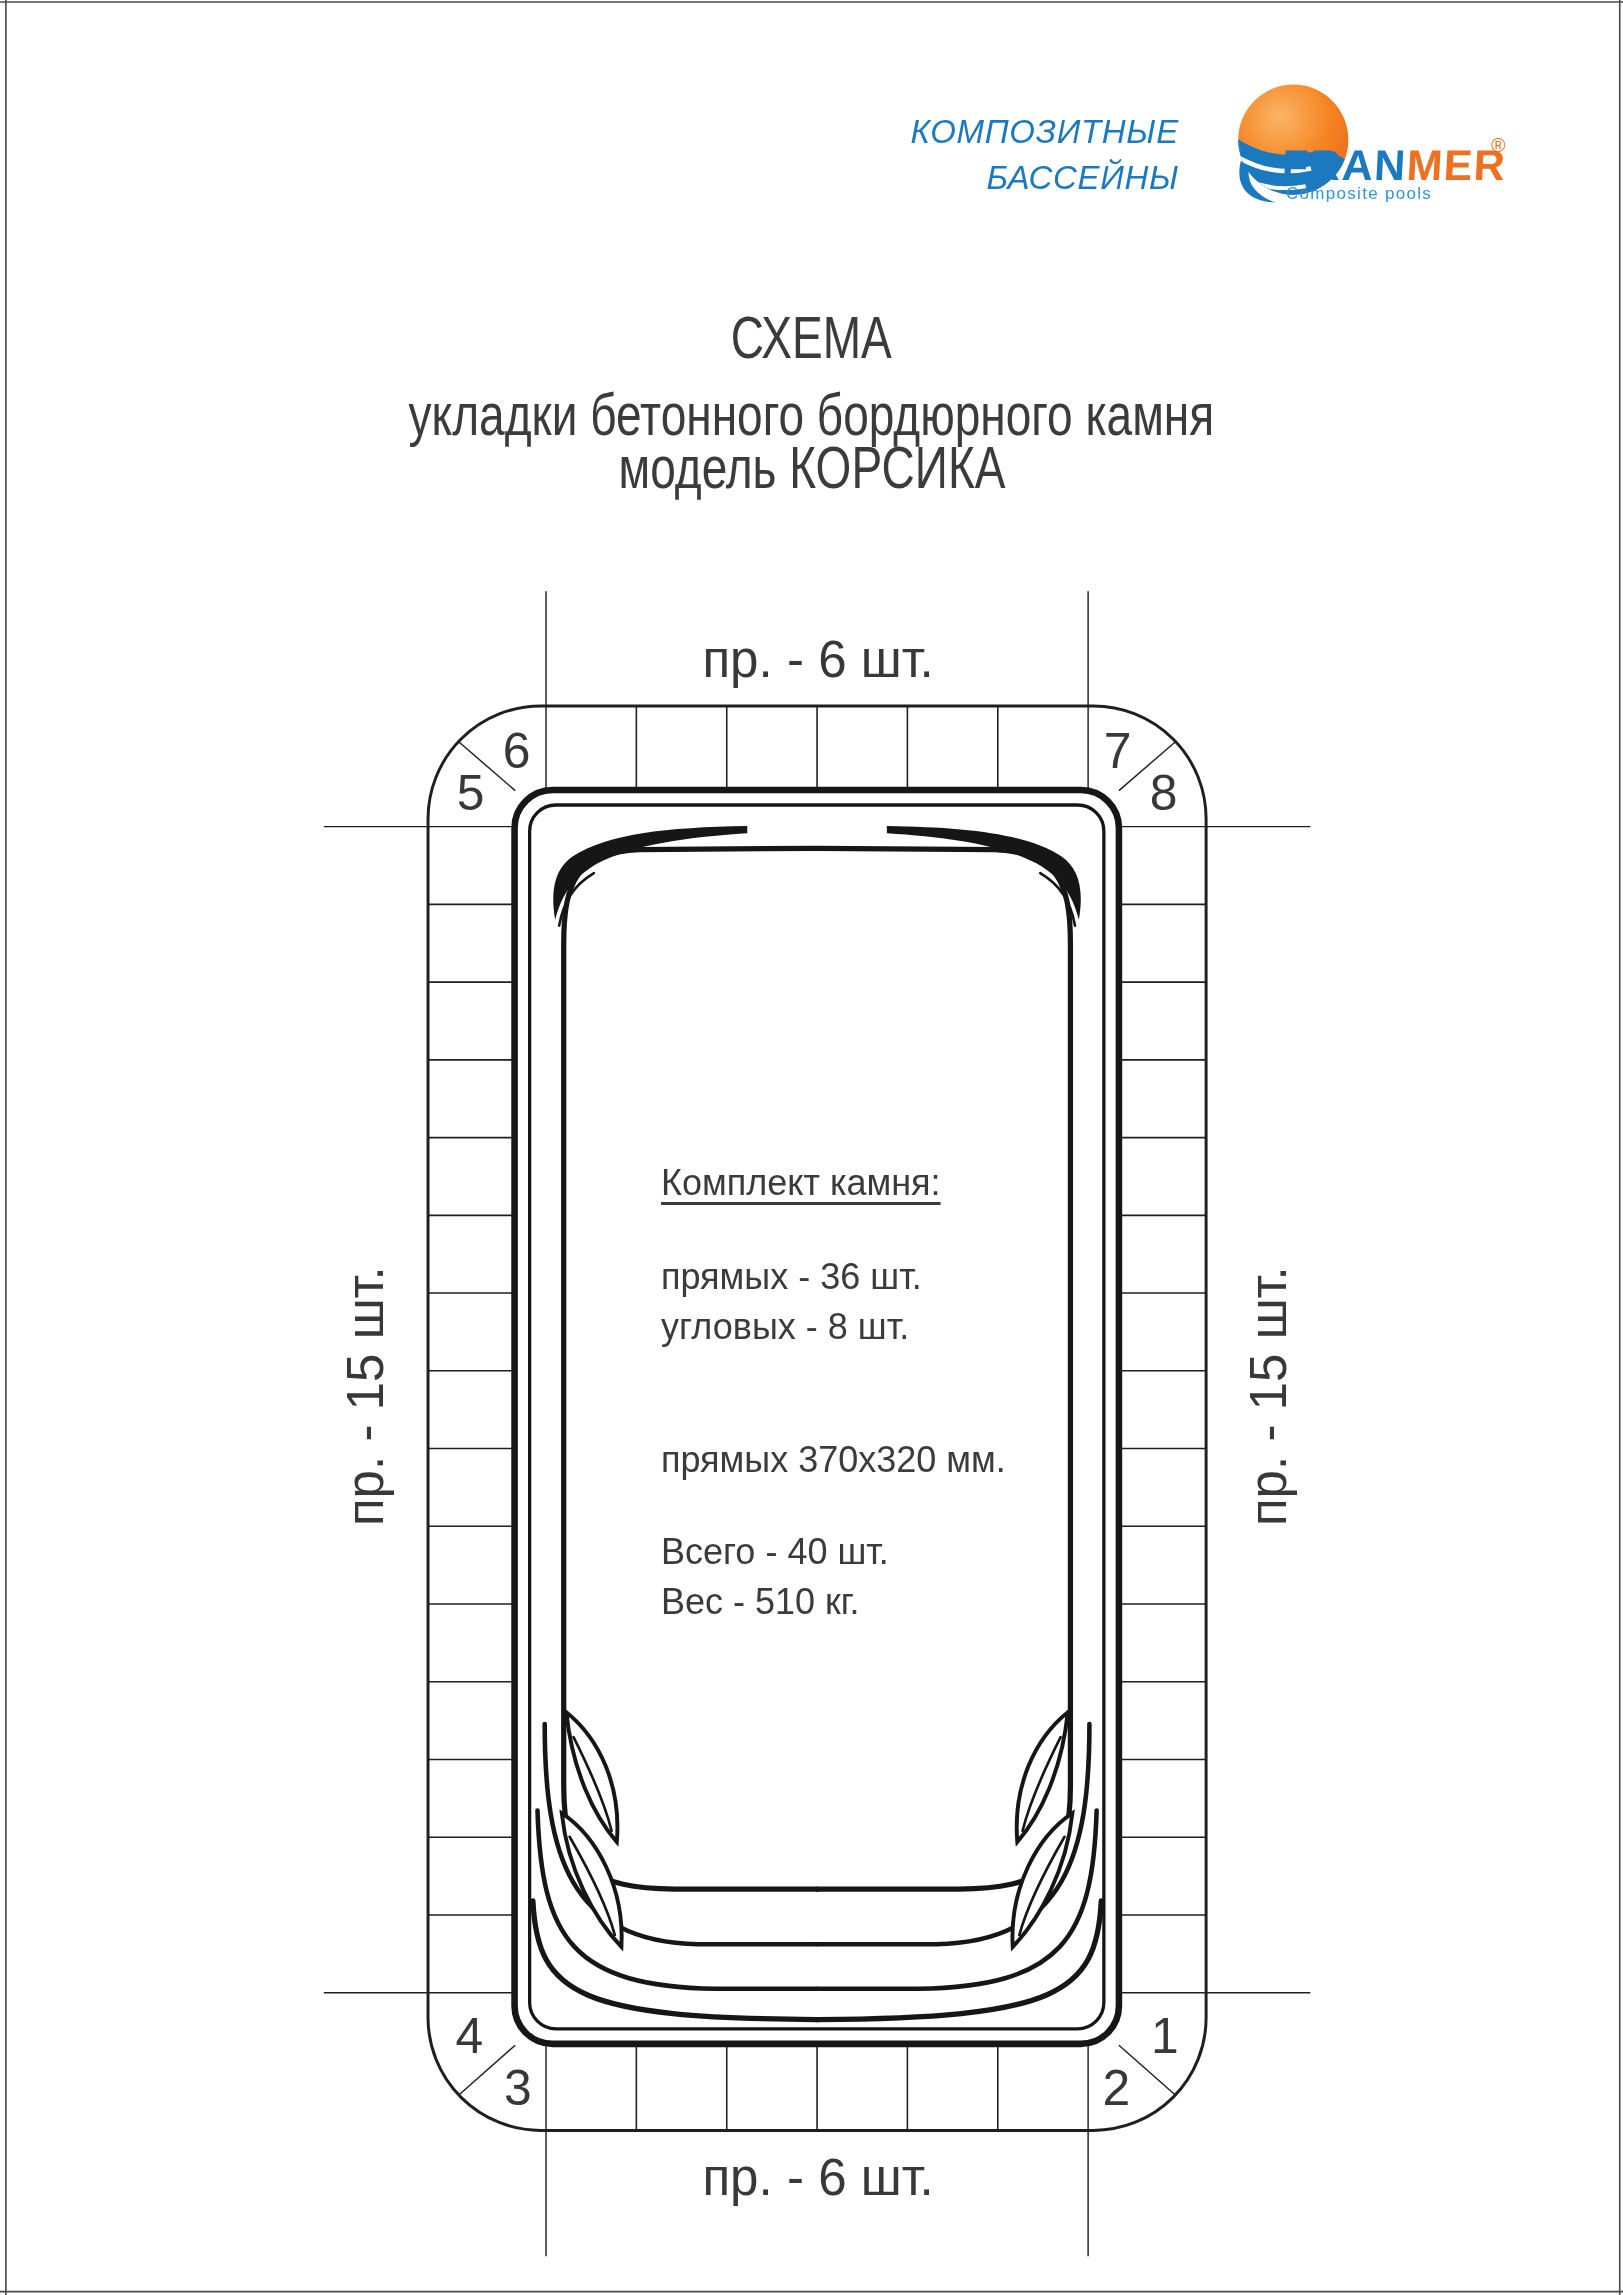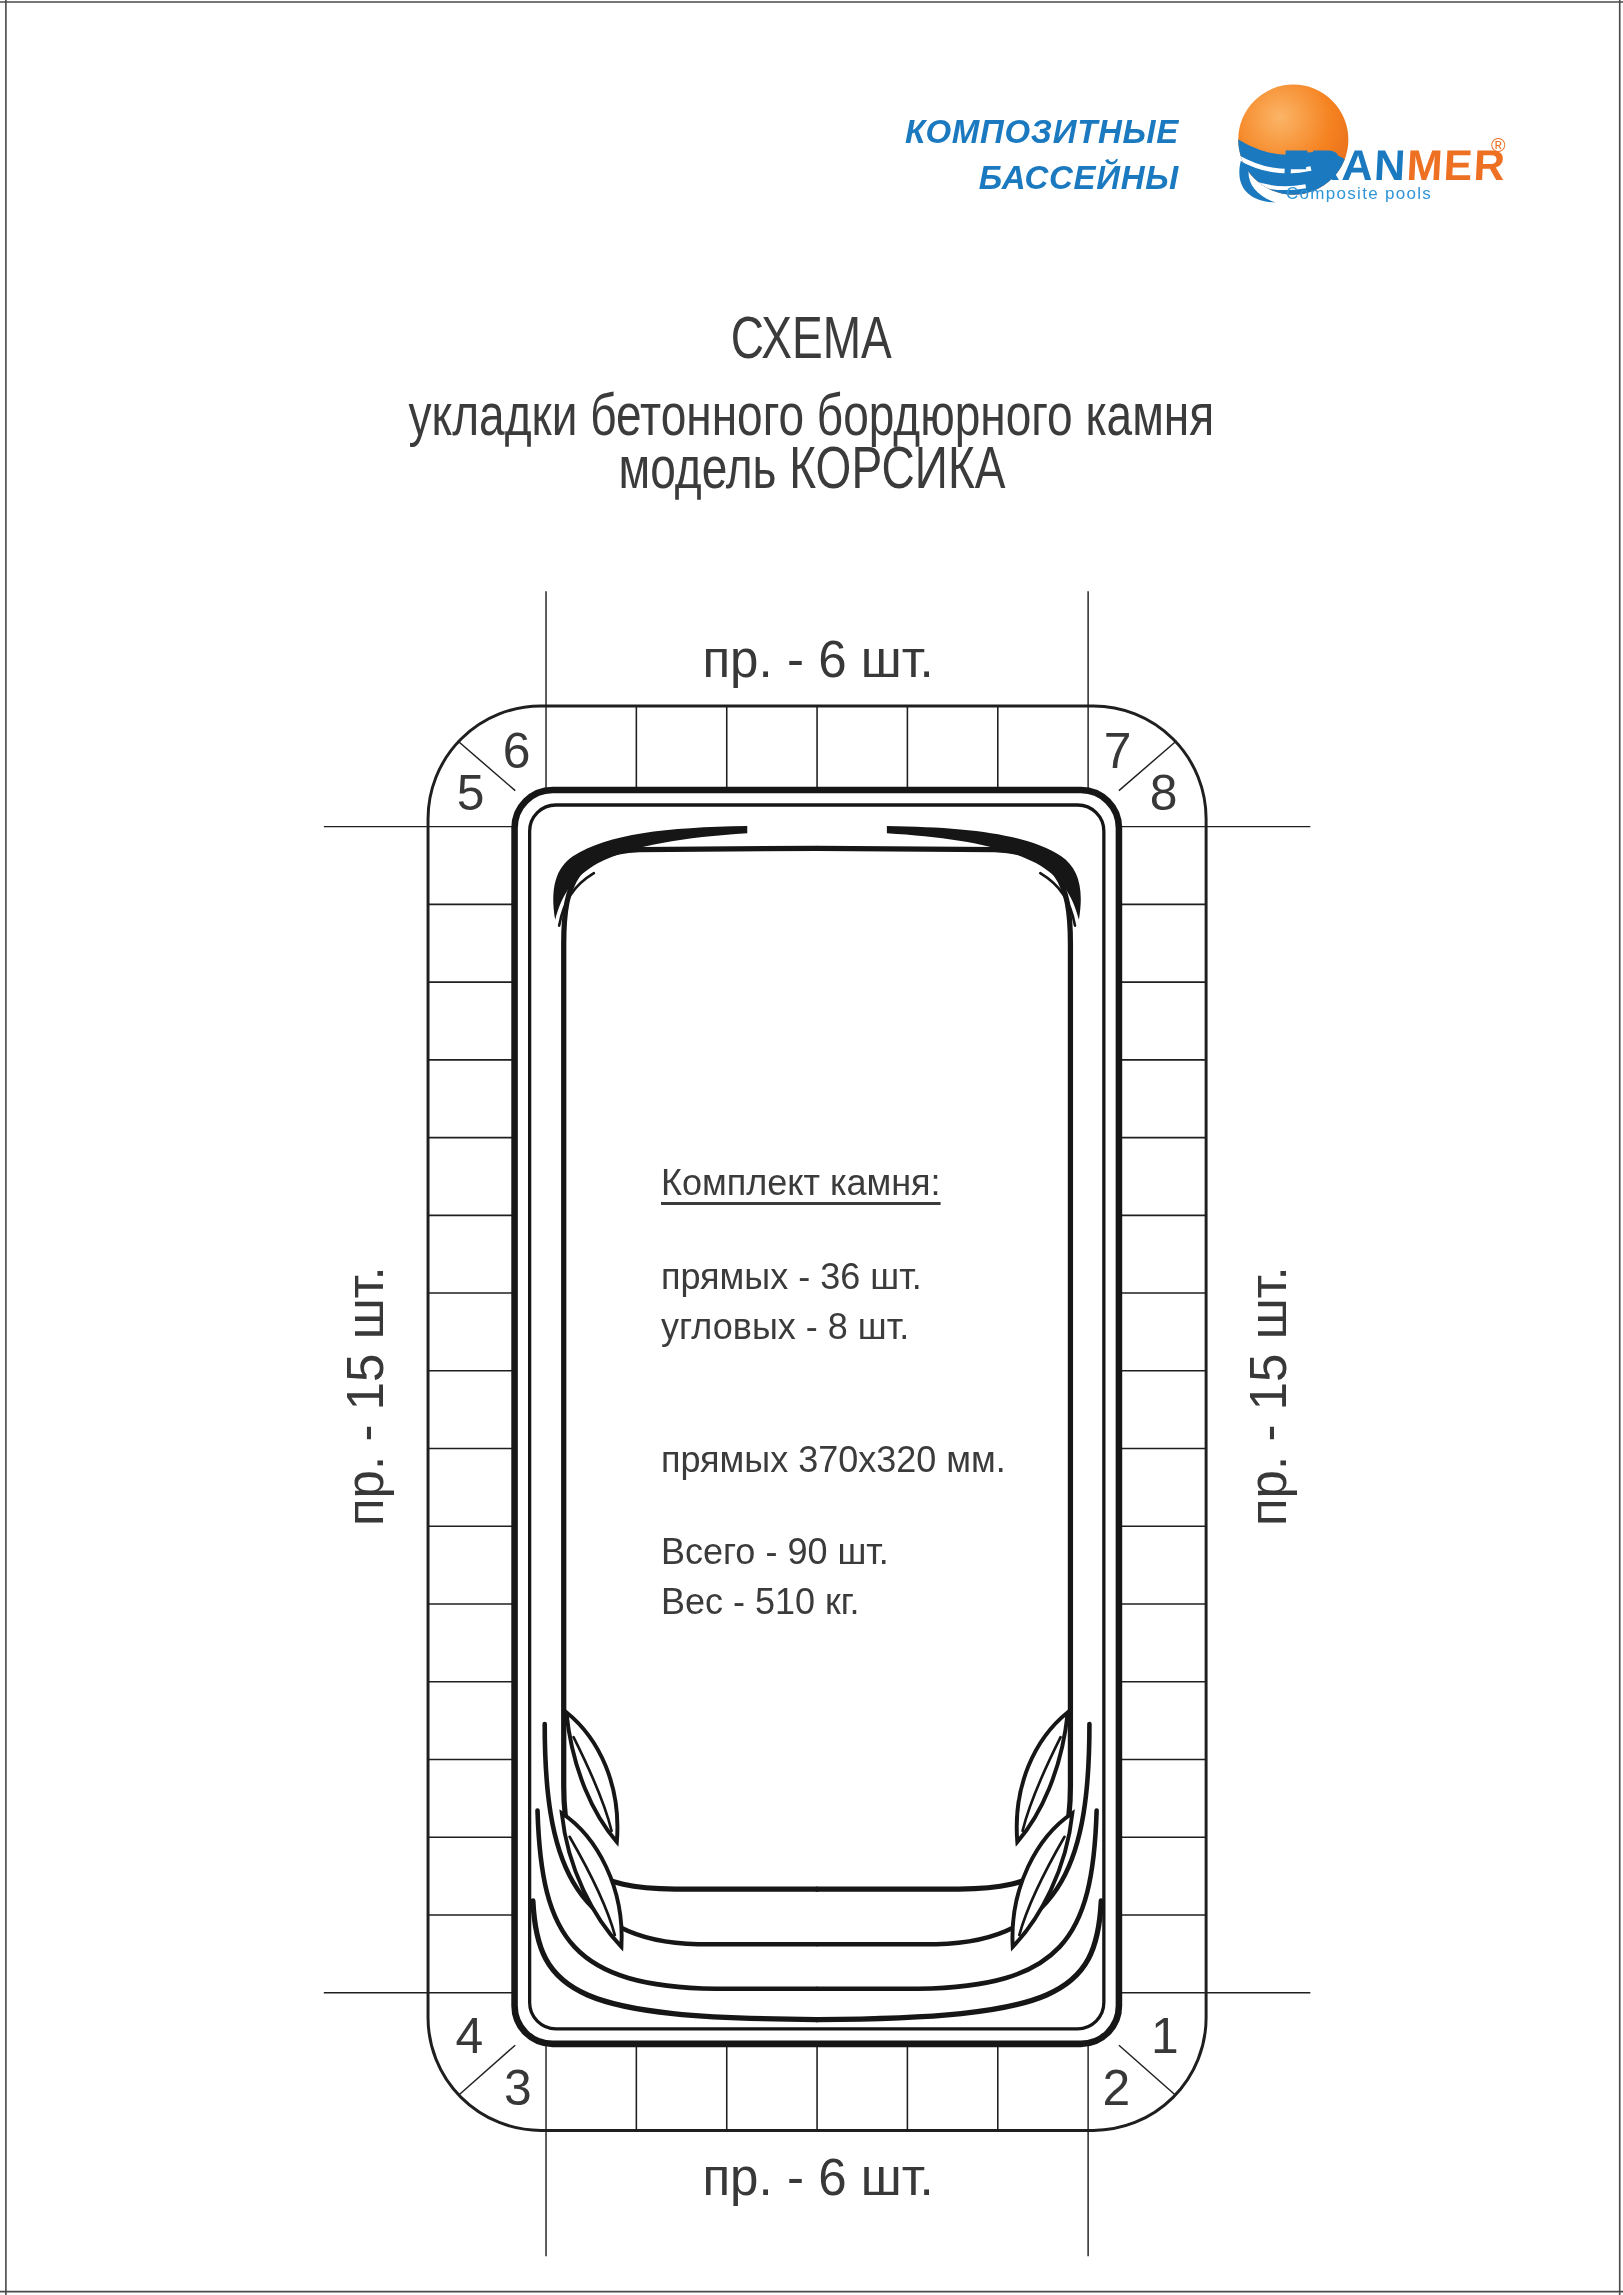--- a/index.html
+++ b/index.html
@@ -10,21 +10,21 @@
   .abs{position:absolute;}
   
   .title-line{position:absolute;left:0;width:1623px;text-align:center;
     font-size:59px;line-height:59px;color:#3b3b3b;white-space:nowrap;}
   .cond{display:inline-block;transform:scaleX(0.78);transform-origin:50% 50%;}
   
   .info-line{position:absolute;font-size:36px;line-height:42px;color:#3b3b3b;white-space:nowrap;}
   .info-heading{text-decoration:underline;text-decoration-thickness:2.6px;text-underline-offset:6.6px;}
   
   .logo-tagline{position:absolute;left:0;width:1179px;text-align:right;
-    font-size:33px;line-height:37px;font-weight:bold;font-style:italic;
+    font-size:33px;line-height:37px;font-weight:normal;font-style:italic;
     color:#1b79c0;letter-spacing:0.7px;white-space:nowrap;}
   .brand{position:absolute;font-size:43px;line-height:43px;font-weight:800;
     letter-spacing:1.3px;white-space:nowrap;transform:skewX(-3deg);}
   .brand .p1{color:#1b79c0;}
   .brand .p2{color:#ee7023;}
   .brand-sub{position:absolute;font-size:17px;line-height:18.4px;color:#2f95d8;
     letter-spacing:1.3px;white-space:nowrap;}
   .reg{position:absolute;font-size:19.7px;line-height:19.7px;color:#ee7023;}
   svg text{font-family:"Liberation Sans", sans-serif;}
 </style>
@@ -201,15 +201,15 @@
   <span class="cond">укладки бетонного бордюрного камня</span>
 </div>
 <div class="title-line" style="top:439px;">
   <span class="cond">модель КОРСИКА</span>
 </div>
 
 <div class="info-line info-heading" style="left:661px;top:1162px;">Комплект камня:</div>
 <div class="info-line" style="left:661px;top:1256px;">прямых - 36 шт.</div>
 <div class="info-line" style="left:661px;top:1306px;">угловых - 8 шт.</div>
 <div class="info-line" style="left:661px;top:1439px;">прямых 370х320 мм.</div>
-<div class="info-line" style="left:661px;top:1531px;">Всего - 90 шт.</div>
+<div class="info-line" style="left:661px;top:1531px;">Всего - 40 шт.</div>
 <div class="info-line" style="left:661px;top:1581px;">Вес - 510 кг.</div>
 
 
 </body></html>

